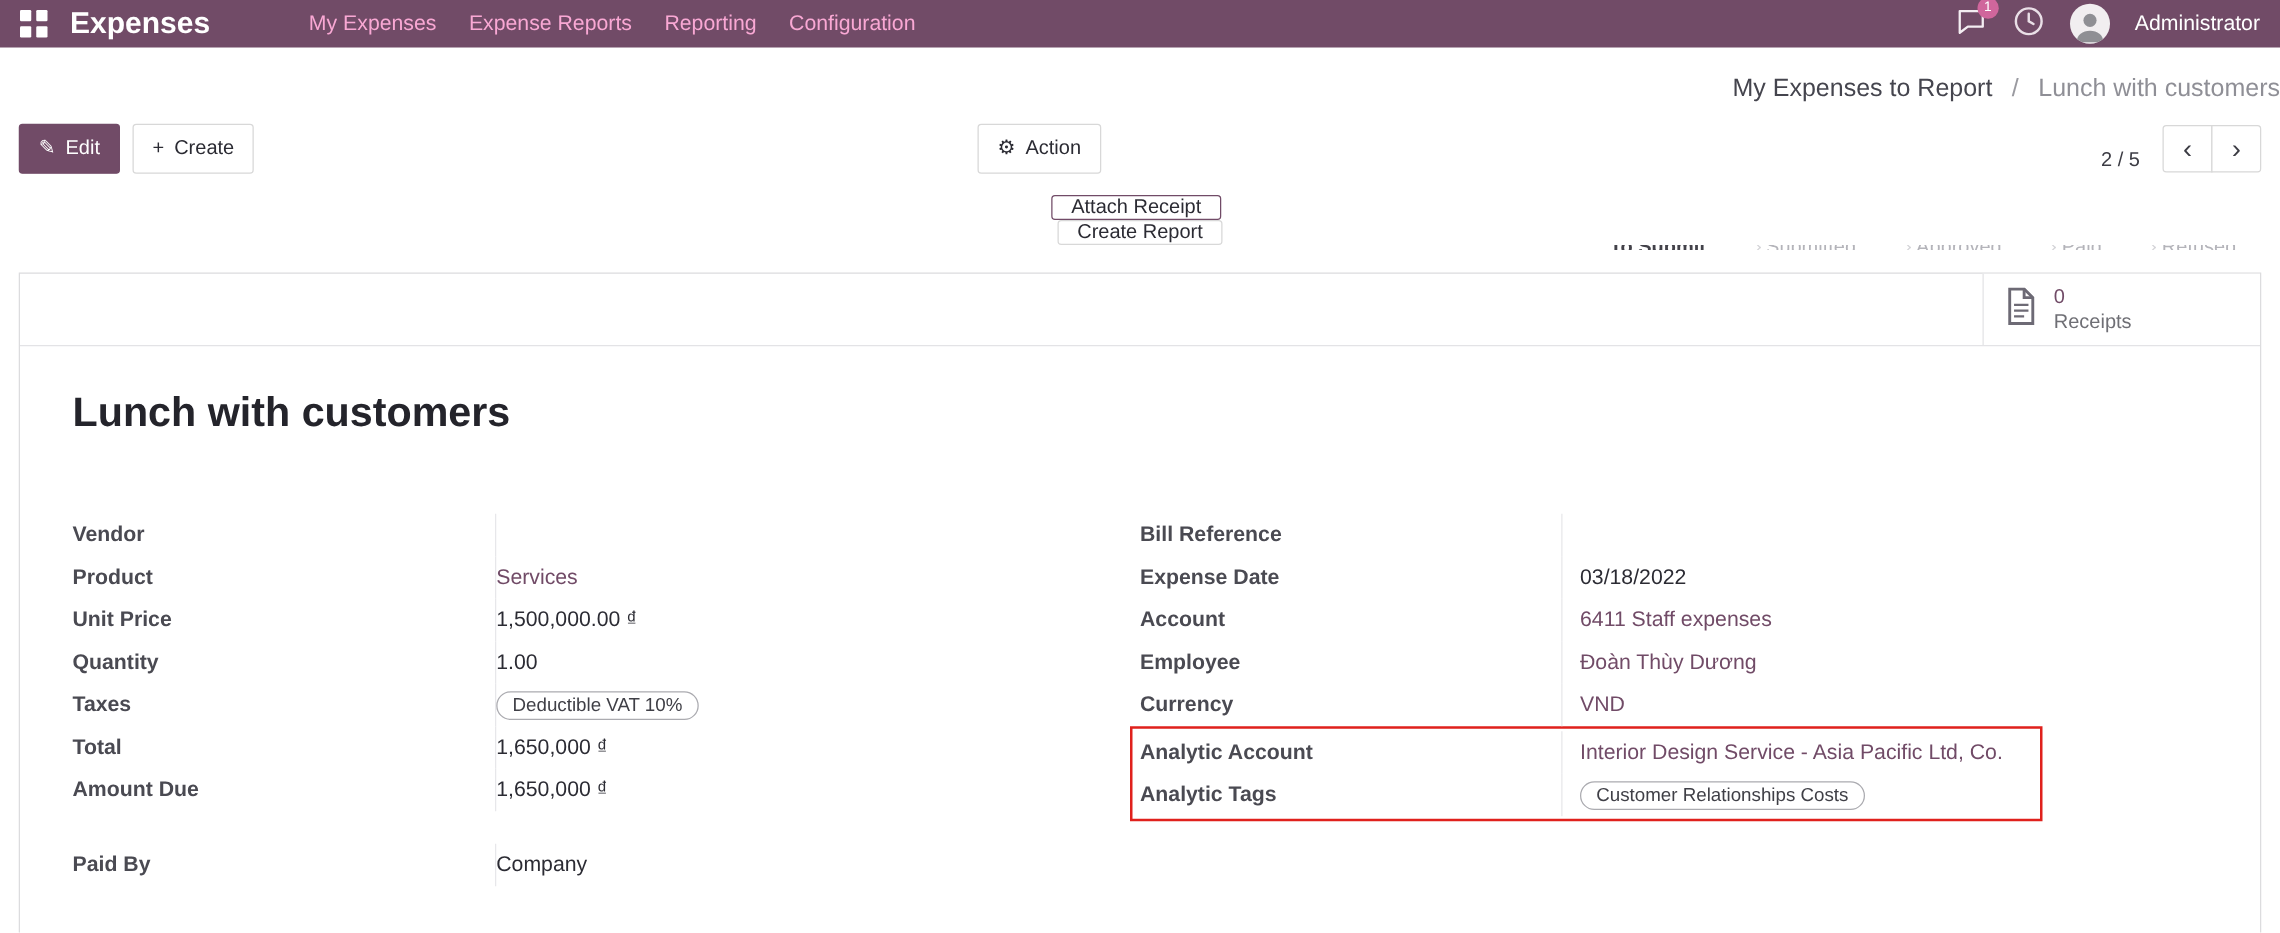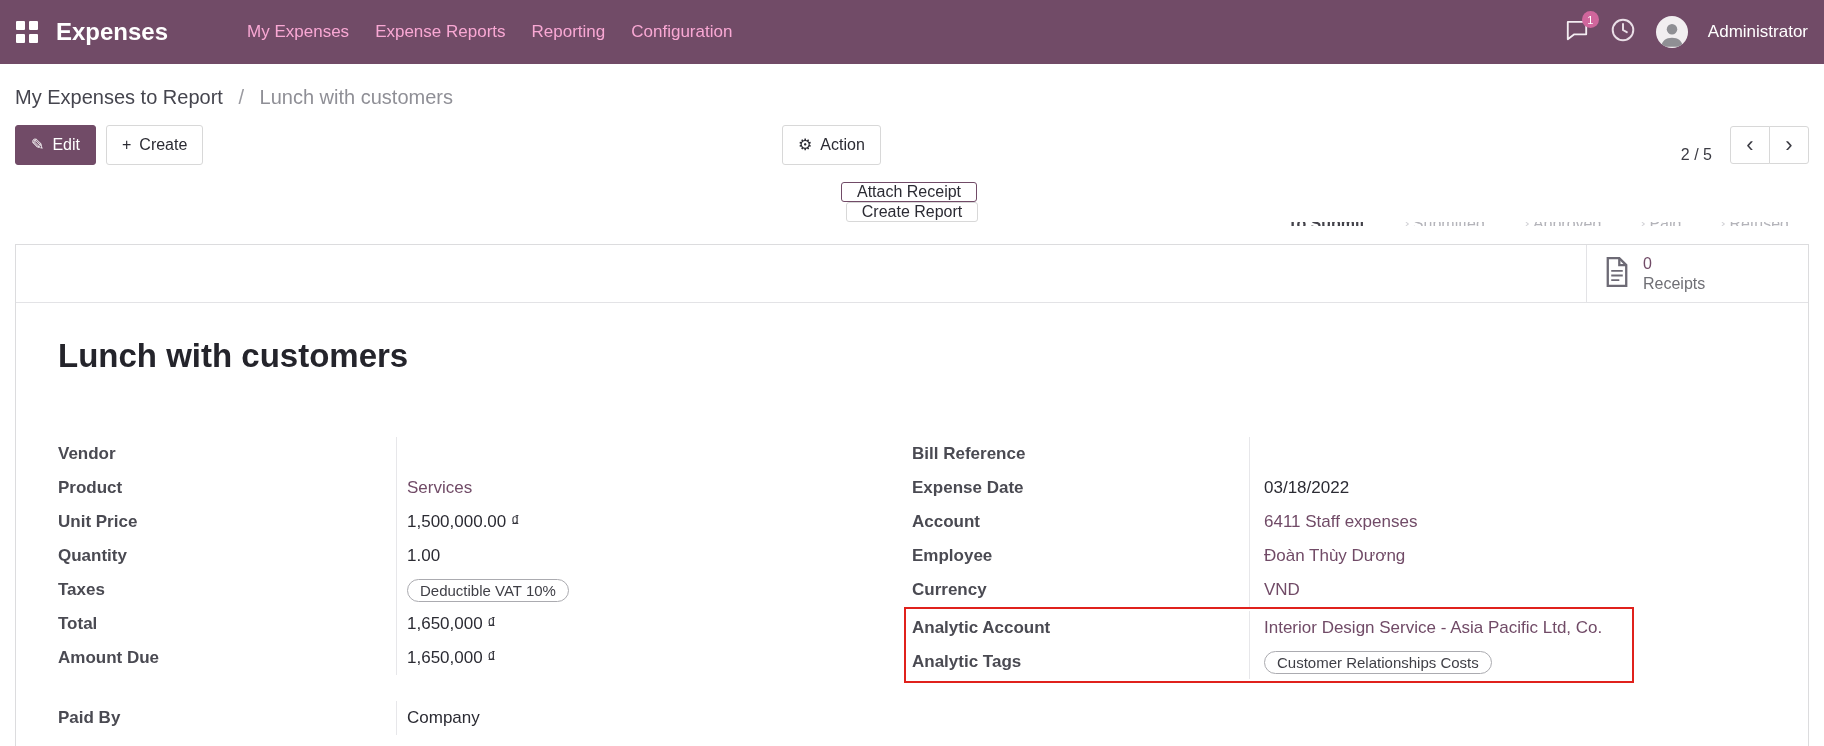--- a/index.html
+++ b/index.html
@@ -7,36 +7,36 @@
     --link:#714B67;
     --highlight-border:#e0211c;
   }
   *{box-sizing:border-box;margin:0;padding:0;}
   html,body{width:1824px;height:746px;}
   body{
     font-family:"Liberation Sans",sans-serif;
     background:#fff;color:#2b2b33;overflow:hidden;
   }
   
-  .navbar{display:flex;align-items:center;height:64px;background:var(--brand);color:#fff;padding:0 10px 0 16px;}
+  .navbar{display:flex;align-items:center;height:38px;background:var(--brand);color:#fff;padding:0 10px 0 16px;}
   .apps-icon{width:22px;height:22px;display:grid;grid-template-columns:1fr 1fr;gap:4px;margin-right:18px;cursor:pointer;}
   .apps-icon i{background:#fff;border-radius:1px;}
   .brand{font-size:24px;font-weight:bold;margin-right:66px;cursor:pointer;white-space:nowrap;}
   .menu{display:flex;align-items:center;height:100%;}
   .menu a{font-size:17px;padding:0 13px;color:#f9a8d4;text-decoration:none;cursor:pointer;white-space:nowrap;}
   .nav-spacer{flex:1;}
   .systray{display:flex;align-items:center;gap:20px;padding-right:6px;}
   .msg-wrap{position:relative;cursor:pointer;display:flex;}
   .msg-badge{position:absolute;top:-6px;right:-9px;background:#d0669c;color:#fff;font-size:11px;min-width:17px;height:17px;border-radius:9px;display:flex;align-items:center;justify-content:center;padding:0 4px;}
   .clock-wrap{display:flex;cursor:pointer;}
   .user{display:flex;align-items:center;gap:20px;cursor:pointer;}
   .avatar{width:32px;height:32px;border-radius:50%;background:#f1eef0;overflow:hidden;display:flex;align-items:flex-end;justify-content:center;}
   .user-name{font-size:17px;white-space:nowrap;}
   
-  .breadcrumb-row{padding:22px 0 0 15px;font-size:20px;height:54px;white-space:nowrap;}
+  .breadcrumb-row{padding:22px 0 0 15px;font-size:20px;height:54px;white-space:nowrap;text-align:right;}
   .bc-parent{color:#45454e;cursor:pointer;}
   .bc-sep{color:#9a9aa0;margin:0 10px;}
   .bc-current{color:#8f8f96;}
   
   .control-row{position:relative;display:flex;align-items:center;padding:6px 15px 0;height:48px;}
   .btn{height:40px;font-size:16px;border-radius:3px;border:1px solid #d8d8d8;background:#fff;color:#2b2b33;padding:0 15px;display:inline-flex;align-items:center;gap:8px;cursor:pointer;font-family:inherit;white-space:nowrap;}
   .btn .ic{font-size:16px;line-height:1;}
   .btn-primary{background:var(--brand);border-color:var(--brand);color:#fff;}
   .edit-btn{margin-right:10px;}
   .action-btn{position:absolute;left:782px;}
@@ -63,21 +63,21 @@
   .sheet-title{margin:34px 0 0 42px;font-size:33px;font-weight:bold;color:#24242b;}
   
   .form{display:flex;margin-top:62px;padding-left:42px;padding-bottom:40px;}
   .group-left{width:800px;}
   .group-right{width:742px;margin-left:54px;}
   .o-row{display:flex;align-items:center;min-height:34px;}
   .o-label{font-weight:bold;color:#4a4a52;font-size:17px;flex-shrink:0;}
   .group-left .o-label{width:338px;}
   .group-right .o-label{width:337px;}
   .o-value{flex:1;align-self:stretch;display:flex;align-items:center;border-left:1px solid #e7e7ea;font-size:17px;color:#2b2b33;}
-  .group-left .o-value{padding-left:10px;}
+  .group-left .o-value{}
   .group-right .o-value{padding-left:14px;}
   .o-value.link{color:var(--link);cursor:pointer;}
   .row-gap{margin-top:26px;}
   .tag{border:1px solid #ababb0;border-radius:14px;padding:2px 12px;font-size:15px;color:#3f3f46;white-space:nowrap;}
   .red-box{border:2px solid var(--highlight-border);margin-left:-8px;padding:2px 0 2px 6px;width:730px;}
 </style>
 </head>
 <body>
 
 <div class="page">

